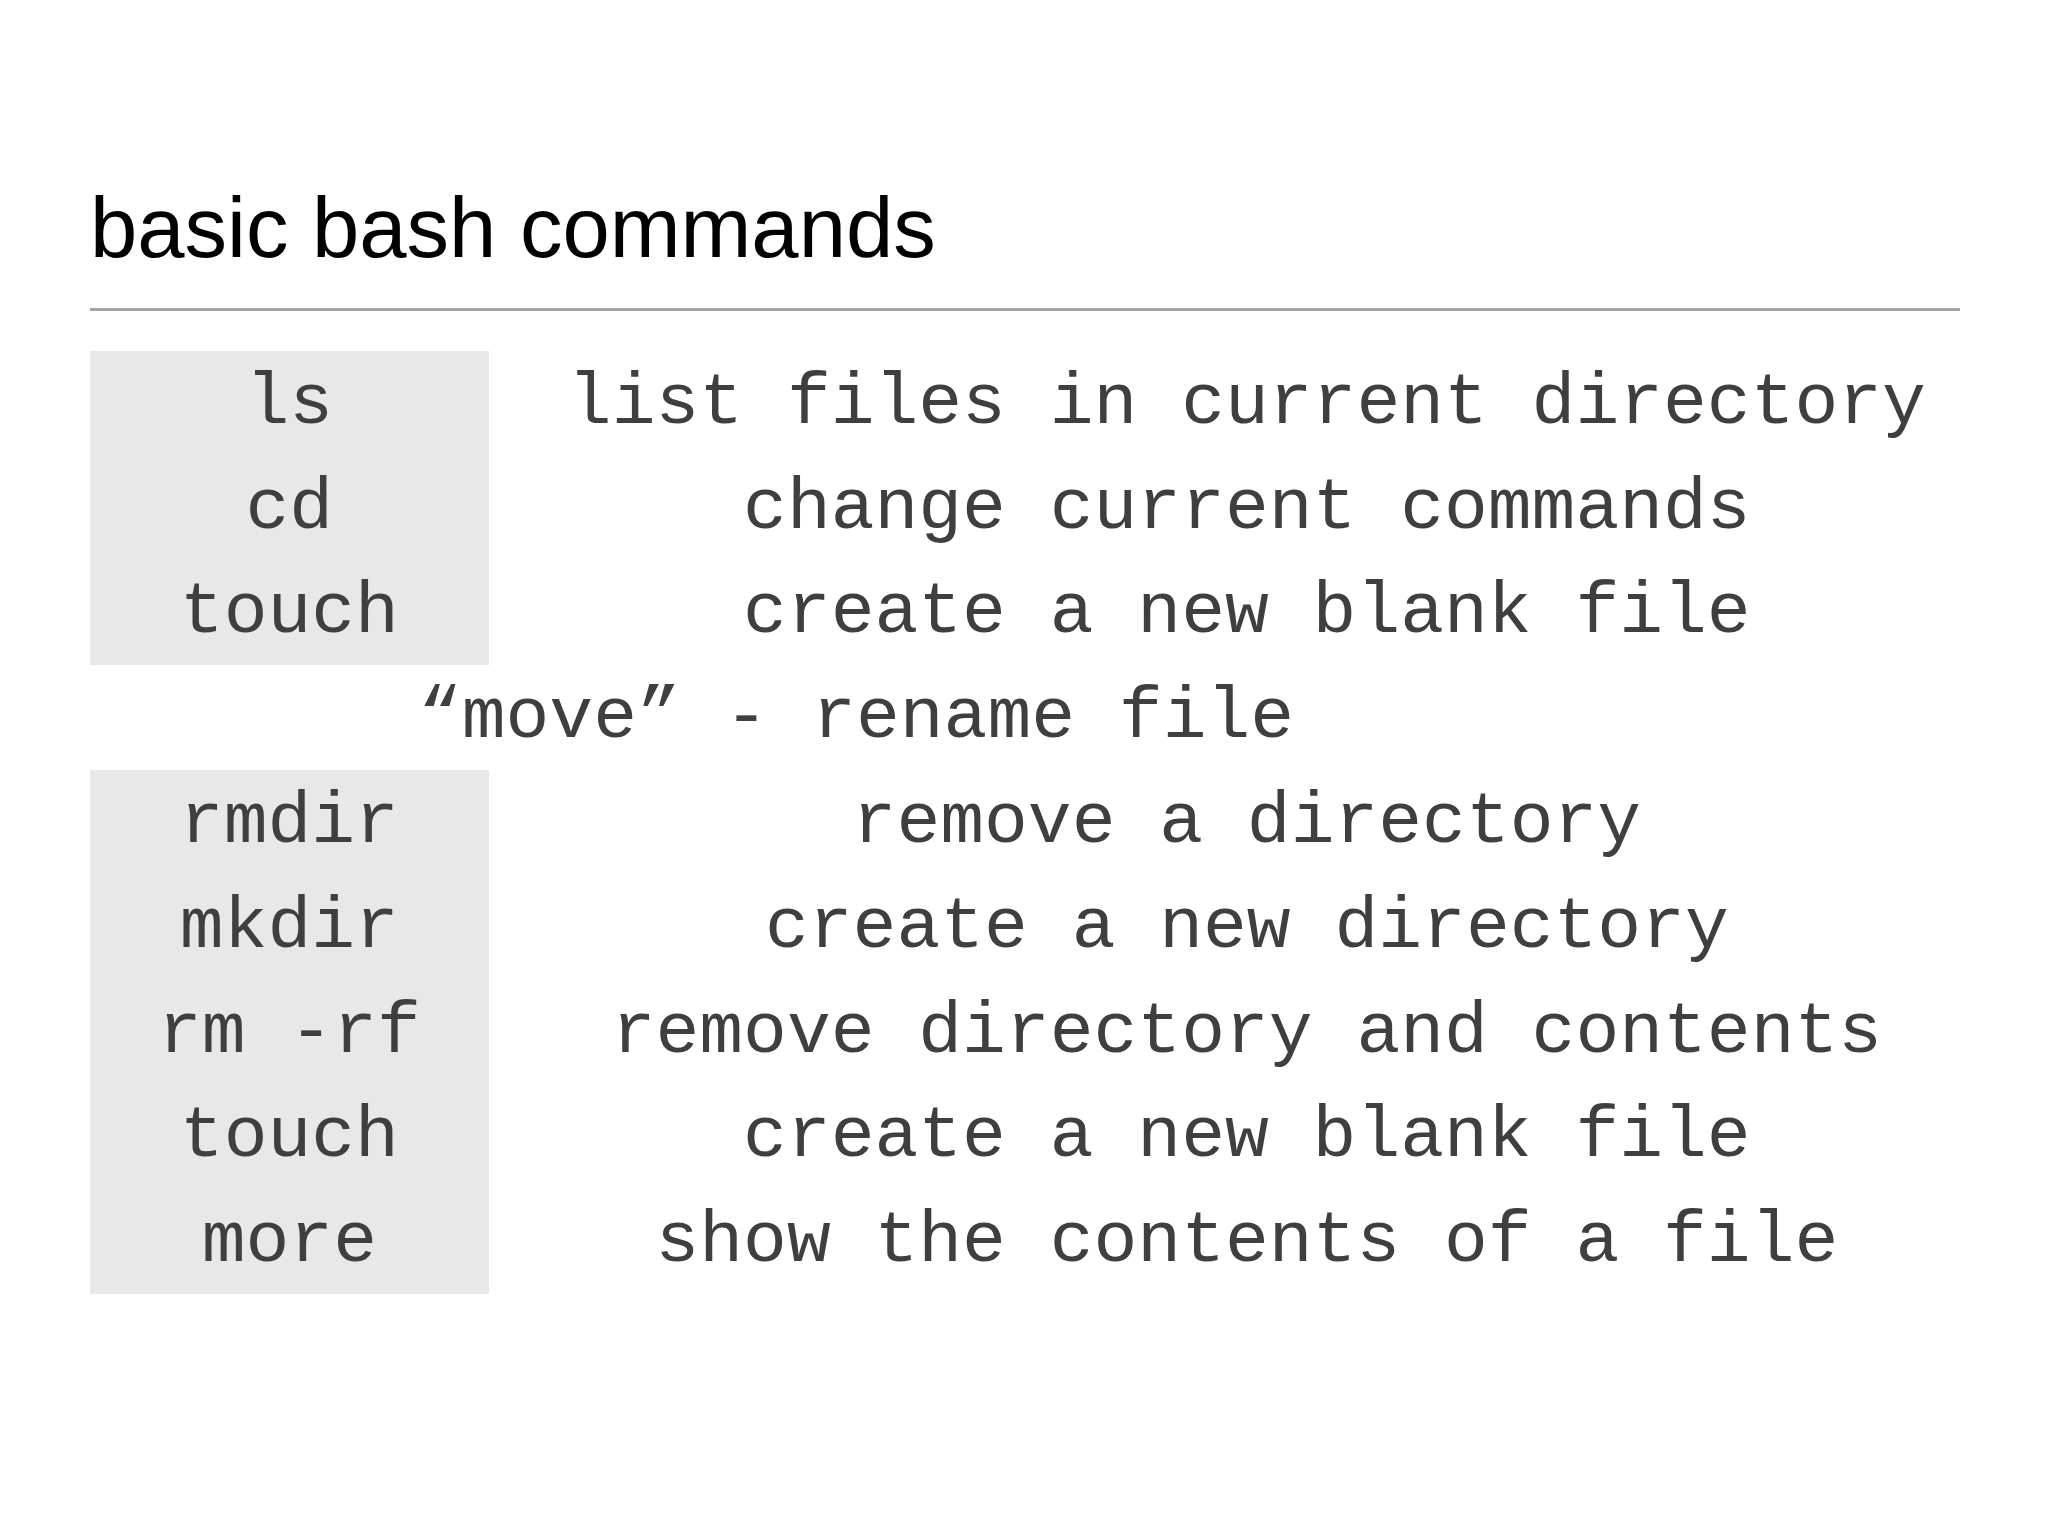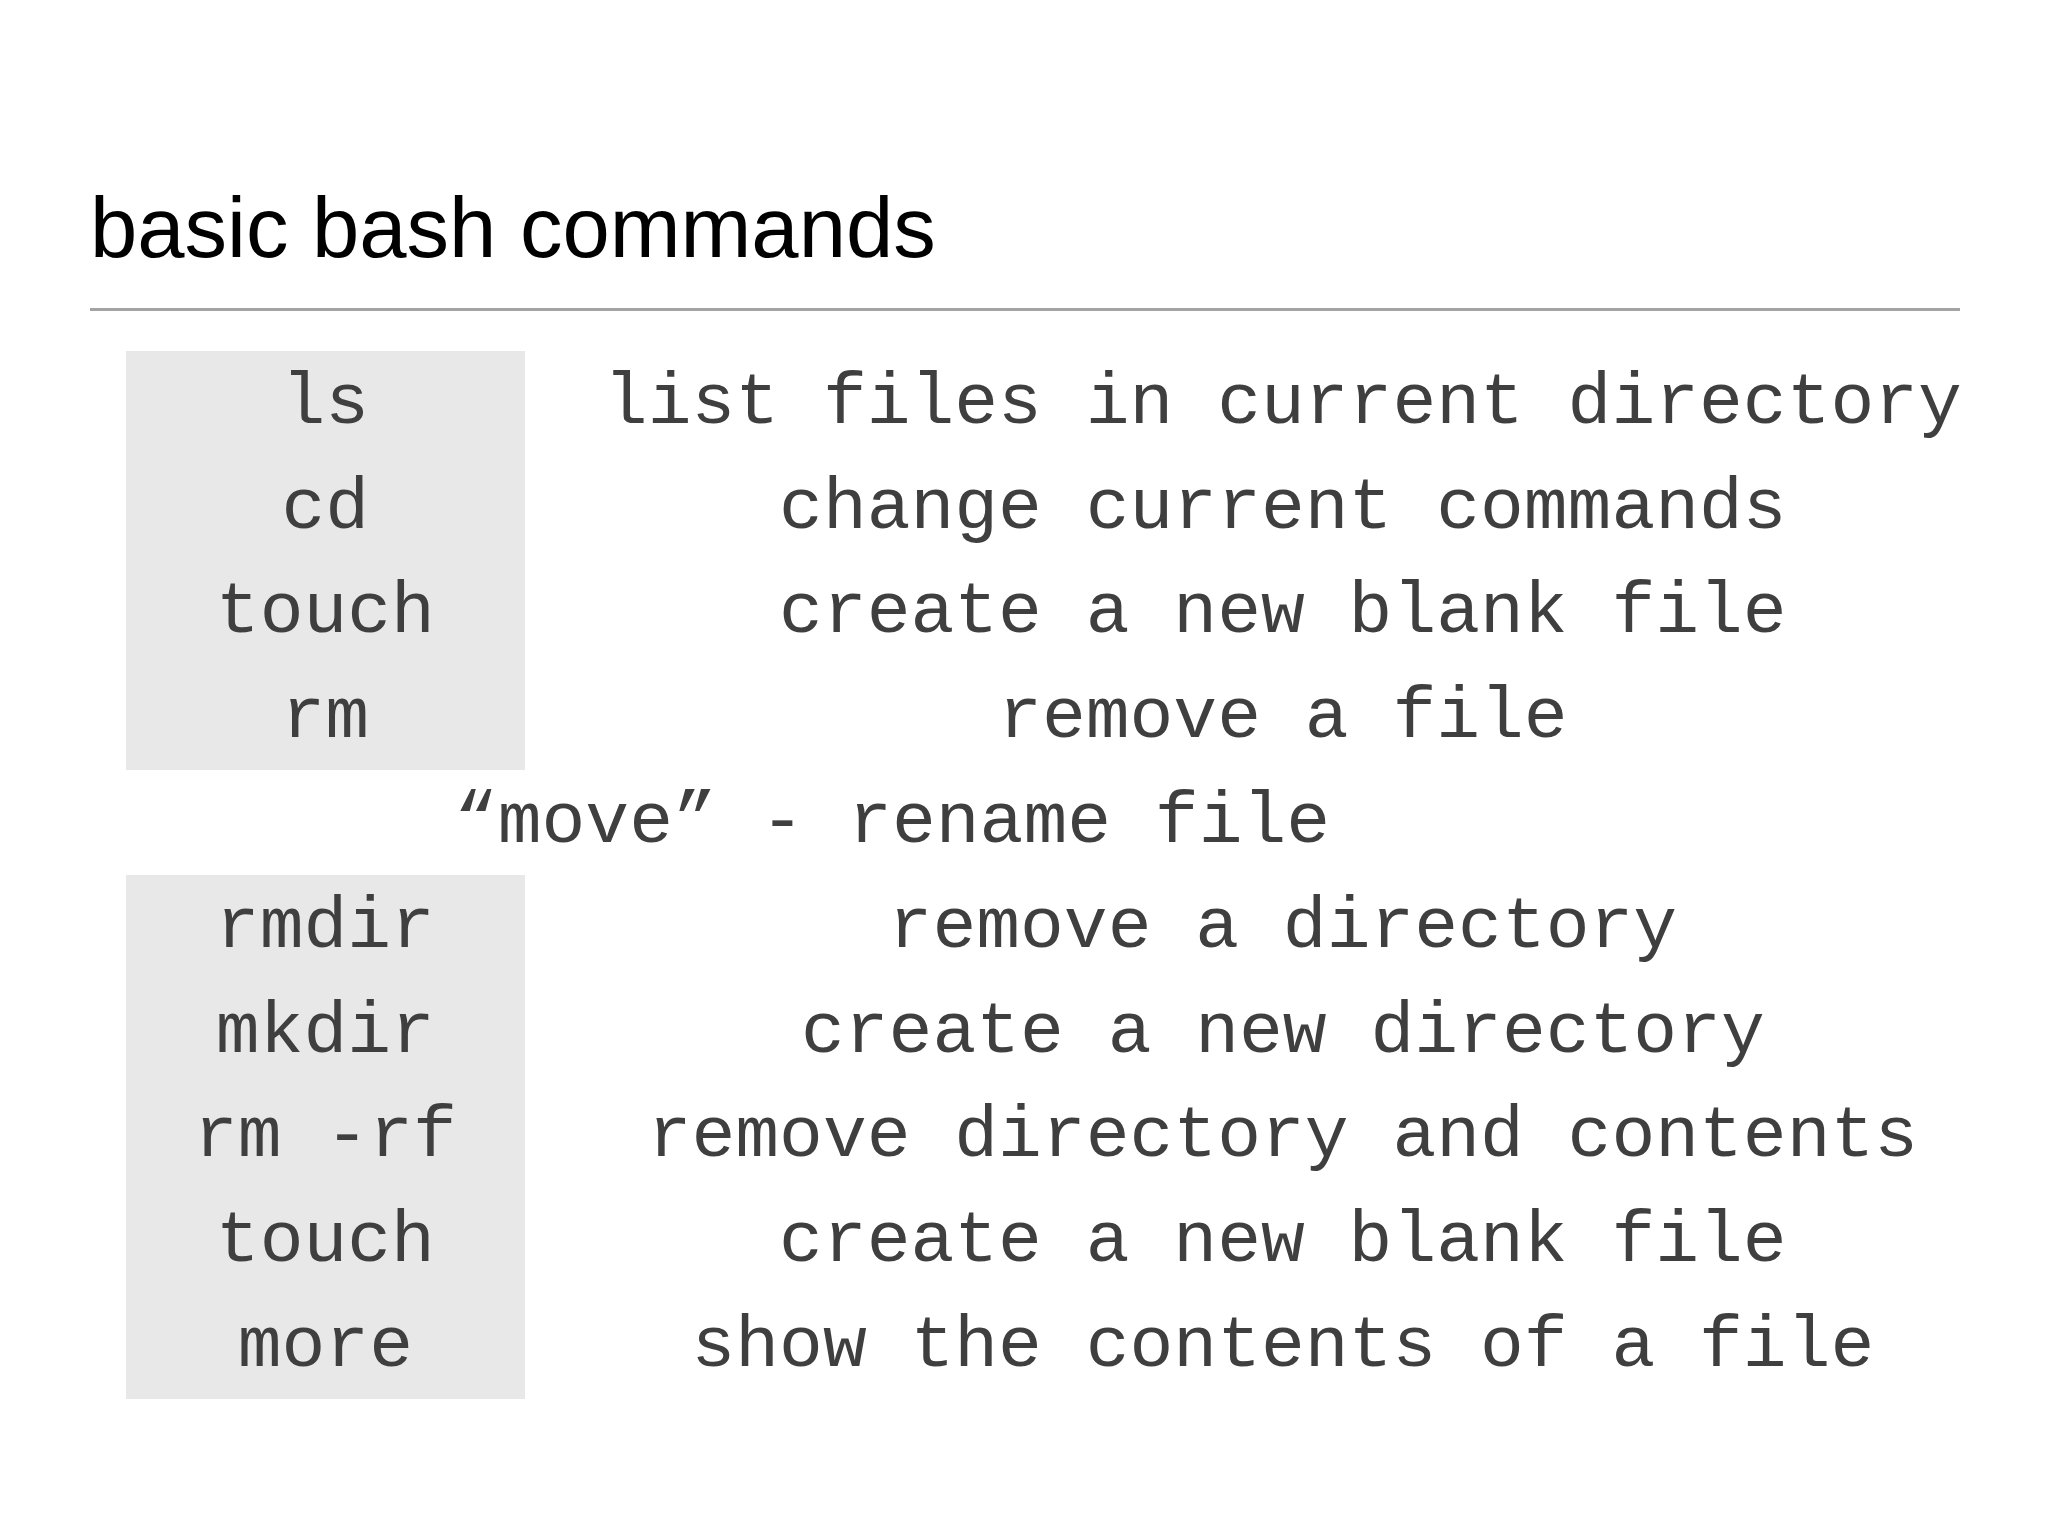--- a/index.html
+++ b/index.html
@@ -39,21 +39,20 @@
     left: 90px;
     top: 351px;
     width: 1895px;
     display: flex;
     flex-direction: column;
   }
   .row {
     display: flex;
     height: 104.8px;
     width: 100%;
-    margin-left: 36px;
   }
   .cell {
     display: flex;
     align-items: center;
     justify-content: center;
     font-family: "Liberation Mono", monospace;
     font-size: 73px;
     line-height: 1;
     color: var(--text-color, #3f3f3f);
     white-space: pre;
@@ -97,28 +96,20 @@
 
     <div class="row">
       <div class="cell cmd">
         <span>touch</span>
       </div>
       <div class="cell desc">
         <span>create a new blank file</span>
       </div>
     </div>
 
-    <div class="row">
-      <div class="cell cmd">
-        <span>rm</span>
-      </div>
-      <div class="cell desc">
-        <span>remove a file</span>
-      </div>
-    </div>
 
     <div class="row">
       <div class="cell desc">
         <span>“move” - rename file</span>
       </div>
     </div>
 
     <div class="row">
       <div class="cell cmd">
         <span>rmdir</span>

